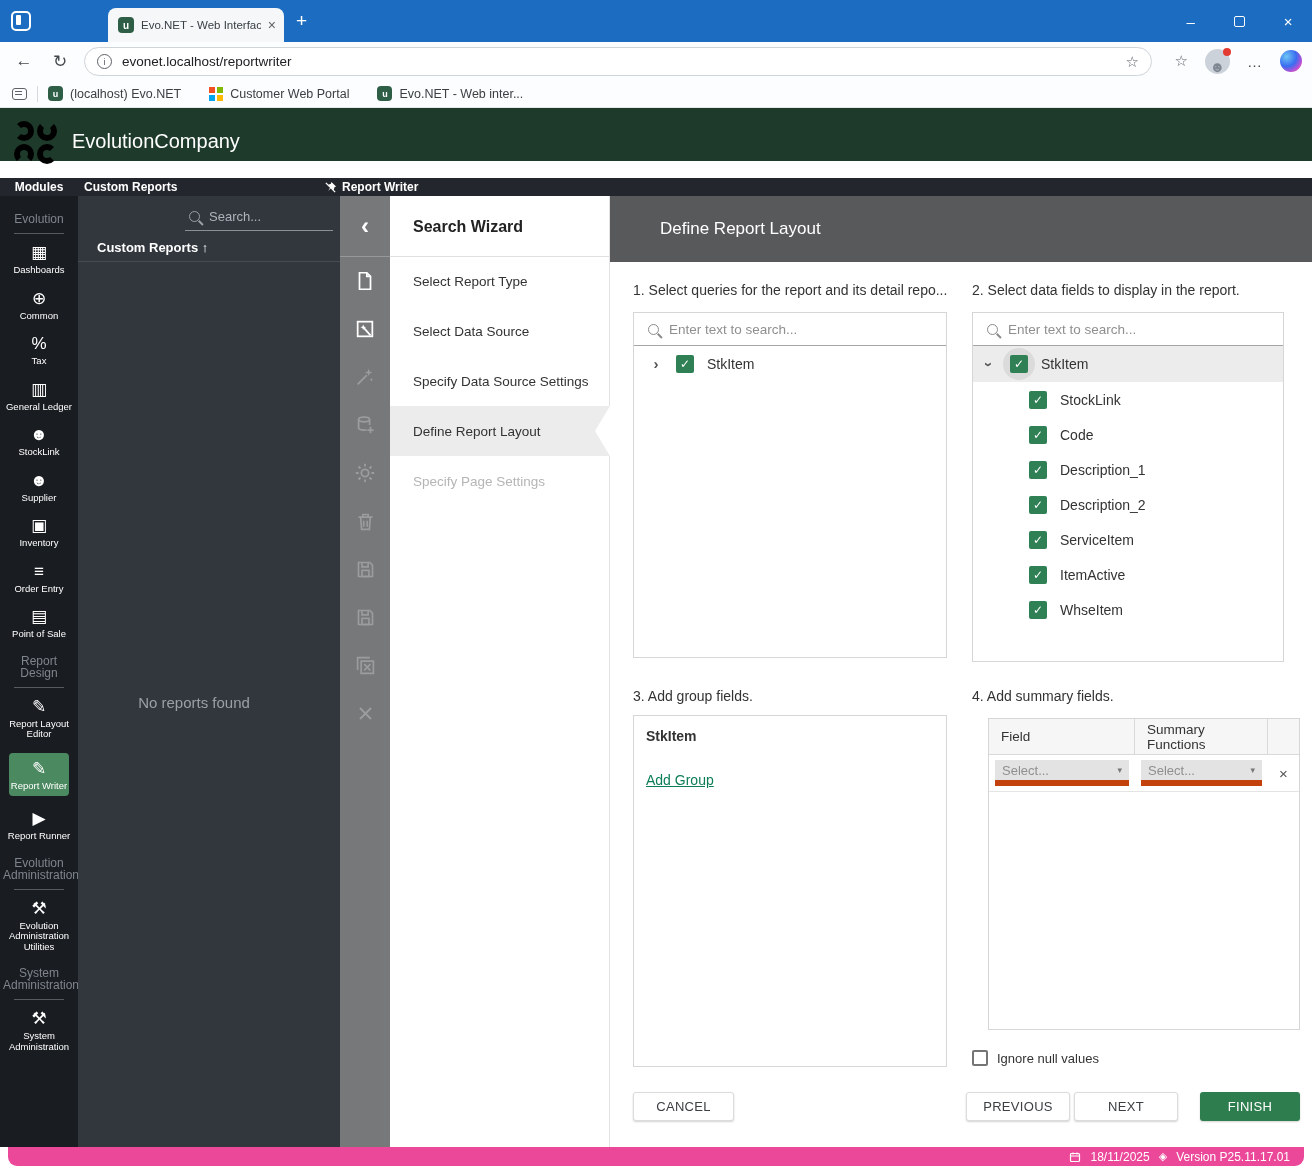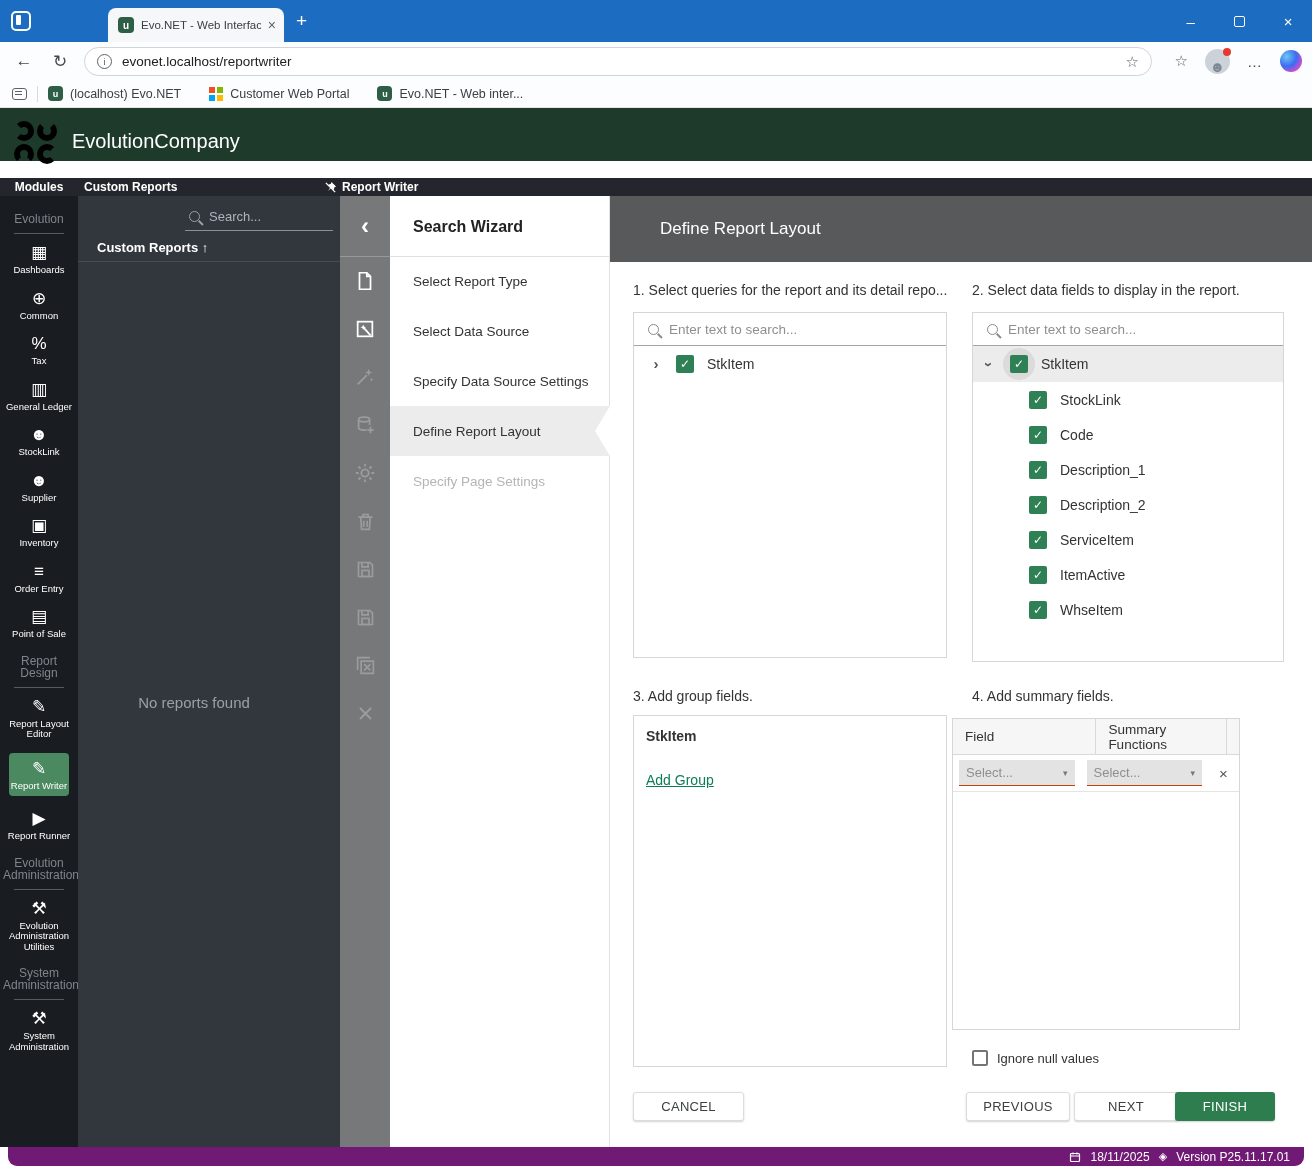--- a/index.html
+++ b/index.html
@@ -119,30 +119,30 @@
   .cb{width:18px;height:18px;background:#2f8155;border-radius:2px;color:#fff;display:flex;align-items:center;justify-content:center;flex:none;}
   .cb::after{content:"✓";font-size:12px;font-weight:bold;}
   .rip{width:32px;height:32px;border-radius:50%;background:rgba(60,60,60,.09);display:flex;align-items:center;justify-content:center;flex:none;}
   .tlabel{font-size:14px;color:#333;margin-left:13px;}
   .grpname{position:absolute;left:12px;top:12px;font-size:14px;font-weight:bold;color:#333;}
   .addgrp{position:absolute;left:12px;top:56px;font-size:14px;color:#0c7d54;text-decoration:underline;}
   .sumtbl{position:absolute;}
   .shead{display:flex;height:36px;background:#f6f6f6;border-bottom:1px solid #d9d9d9;}
   .shead div{display:flex;align-items:center;padding-left:12px;font-size:13.5px;color:#333;border-right:1px solid #d9d9d9;}
   .sedit{display:flex;height:37px;border-bottom:1px solid #e4e4e4;}
-  .selcell{margin:5px 6px;height:26px;background:#e3e3e3;border-bottom:1px solid #c2410c;display:flex;align-items:center;padding:0 7px;font-size:13px;color:#8f8f8f;flex:1;}
+  .selcell{margin:5px 6px;height:26px;background:#e3e3e3;border-bottom:6px solid #c2410c;display:flex;align-items:center;padding:0 7px;font-size:13px;color:#8f8f8f;flex:1;}
   .selcell .car{margin-left:auto;font-size:9px;color:#777;}
   .xbtn{width:31px;display:flex;align-items:center;justify-content:center;color:#555;font-size:15px;}
   .ignore{position:absolute;display:flex;align-items:center;gap:9px;font-size:13px;color:#333;}
   .cbo{width:16px;height:16px;border:2px solid #757575;border-radius:2px;background:#fff;}
   .btn{position:absolute;height:29px;background:#fff;border:1px solid #dcdcdc;border-radius:3px;box-shadow:0 1px 2px rgba(0,0,0,.18);font-size:13px;color:#3c4043;display:flex;align-items:center;justify-content:center;letter-spacing:.3px;}
   .btn.primary{background:#2d7d4e;color:#fff;border:none;}
 
   
-  .statusbar{position:absolute;left:8px;top:1147px;width:1296px;height:19px;background:#701a75;border-radius:0 0 9px 9px;display:flex;align-items:center;justify-content:flex-end;gap:9px;padding-right:14px;color:#fff;font-size:12px;}
+  .statusbar{position:absolute;left:8px;top:1147px;width:1296px;height:19px;background:#ec4899;border-radius:0 0 9px 9px;display:flex;align-items:center;justify-content:flex-end;gap:9px;padding-right:14px;color:#fff;font-size:12px;}
   .statusbar .vic{font-size:11px;}
 </style>
 </head>
 <body>
 
 <div class="screen">
 
   <div class="titlebar">
     <span class="ws-icon"></span>
     <div class="tab">
@@ -456,21 +456,21 @@
         </div>
     </div>
 
     <div class="seclbl" style="left:23px;top:492px">3. Add group fields.</div>
     <div class="box" style="left:23px;top:519px;width:314px;height:352px">
       <div class="grpname">StkItem</div>
       <a class="addgrp">Add Group</a>
     </div>
 
     <div class="seclbl" style="left:362px;top:492px">4. Add summary fields.</div>
-    <div class="box sumtbl" style="left:342px;top:522px;width:288px;height:312px">
+    <div class="box sumtbl" style="left:378px;top:522px;width:312px;height:312px">
       <div class="shead">
         <div style="width:146px">Field</div>
         <div style="width:133px">Summary Functions</div>
         <div style="flex:1;border-right:none"></div>
       </div>
       <div class="sedit">
         <div class="selcell" style="max-width:134px">
           <span>Select...</span>
           <span class="car">▾</span>
         </div>
@@ -479,24 +479,24 @@
           <span class="car">▾</span>
         </div>
         <div class="xbtn">×</div>
       </div>
     </div>
     <div class="ignore" style="left:362px;top:854px">
       <span class="cbo"></span>
       <span>Ignore null values</span>
     </div>
 
-    <button class="btn" style="left:23px;top:896px;width:111px">CANCEL</button>
+    <button class="btn" style="left:23px;top:896px;width:101px">CANCEL</button>
     <button class="btn" style="left:356px;top:896px;width:104px">PREVIOUS</button>
     <button class="btn" style="left:464px;top:896px;width:104px">NEXT</button>
-    <button class="btn primary" style="left:565px;top:896px;width:100px">FINISH</button>
+    <button class="btn primary" style="left:590px;top:896px;width:100px">FINISH</button>
   </div>
 
   <div class="statusbar">
     <span style="display:flex">
         <svg width="12" height="12" viewBox="0 0 24 24" fill="none" stroke="#fff" stroke-width="2.4">
           <rect x="3" y="5" width="18" height="16" rx="2"></rect>
           <path d="M3 10h18M8 3v4M16 3v4"></path>
         </svg>
       </span>
     <span>18/11/2025</span>

